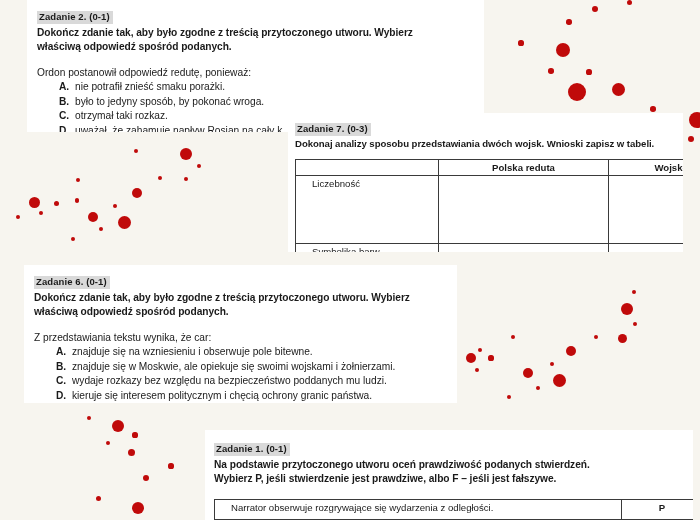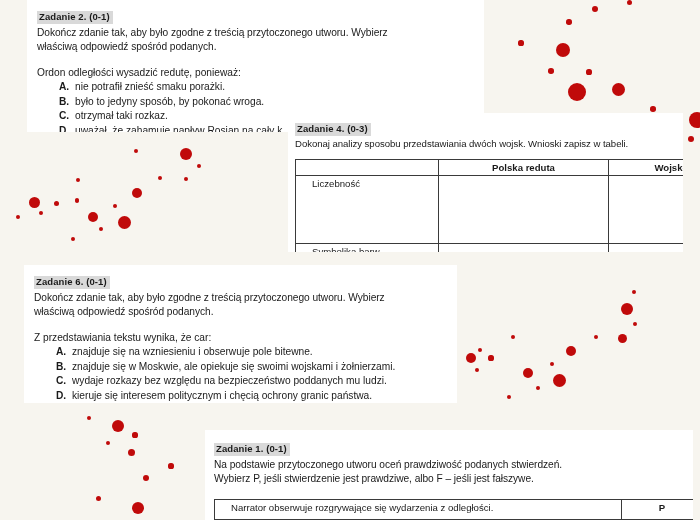--- a/index.html
+++ b/index.html
@@ -43,21 +43,21 @@
     font-weight: bold;
     font-size: 9.5px;
     letter-spacing: .1px;
     display: inline-block;
     background: #d9d9d9;
     padding: 1px 3px 1px 2px;
     line-height: 1.15;
     margin-bottom: 1px;
   }
   .zad-sub {
-    font-weight: normal;
+    font-weight: bold;
     font-size: 10.2px;
     line-height: 1.33;
     margin: 1px 0 0 0;
     letter-spacing: -0.05px;
   }
   .stem {
     font-size: 10.2px;
     line-height: 1.3;
     margin-top: 12px;
   }
@@ -161,21 +161,21 @@
       <div class="dot" style="left: 142.8px; top: 474.8px; width: 6.4px; height: 6.4px; background: rgb(192, 10, 10);"></div>
       <div class="dot" style="left: 95.5px; top: 495.5px; width: 5px; height: 5px; background: rgb(192, 10, 10);"></div>
       <div class="dot" style="left: 132px; top: 502px; width: 12px; height: 12px; background: rgb(192, 10, 10);"></div>
     </div>
 
   <div class="panel" style="left:27px; top:0px; width:457px; height:132px;">
     <div class="panel-inner">
       <div class="zad-head">Zadanie 2. (0-1)</div>
       <div class="zad-sub">Dokończ zdanie tak, aby było zgodne z treścią przytoczonego utworu. Wybierz</div>
       <div class="zad-sub">właściwą odpowiedź spośród podanych.</div>
-      <div class="stem">Ordon odległości wysadzić redutę, ponieważ:</div>
+      <div class="stem">Ordon postanowił odpowiedź redutę, ponieważ:</div>
       <ol class="choices">
         <li>
           <span class="lab">A.</span>
           <span>nie potrafił znieść smaku porażki.</span>
         </li>
         <li>
           <span class="lab">B.</span>
           <span>było to jedyny sposób, by pokonać wroga.</span>
         </li>
         <li>
@@ -185,21 +185,21 @@
         <li>
           <span class="lab">D.</span>
           <span>uważał, że zahamuje napływ Rosjan na cały k</span>
         </li>
       </ol>
     </div>
   </div>
 
   <div class="panel" style="left:288px; top:113px; width:395px; height:139px;">
     <div class="panel-inner" style="padding:5px 5px 5px 7px;">
-      <div class="zad-head">Zadanie 4. (0-3)</div>
+      <div class="zad-head">Zadanie 7. (0-3)</div>
       <div class="zad-sub" style="font-size:9.6px;">Dokonaj analizy sposobu przedstawiania dwóch wojsk. Wnioski zapisz w tabeli.</div>
 
       <table class="grid tbl4">
         <tbody>
             <tr>
           <th class="c0"></th>
           <th class="c1">Polska reduta</th>
           <th class="c2">Wojsko rosyjskie</th>
         </tr>
         <tr class="tall">

